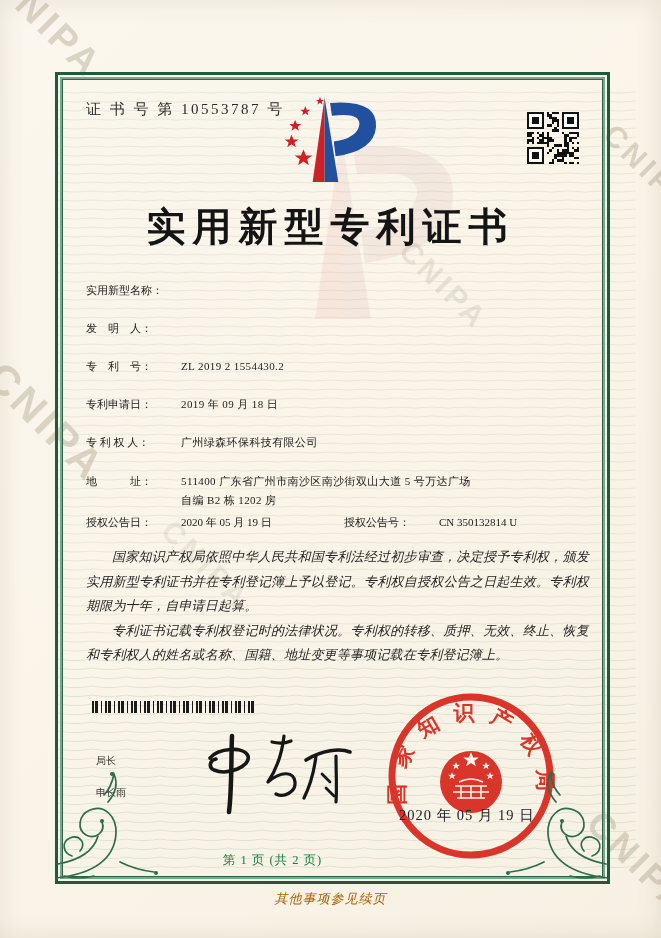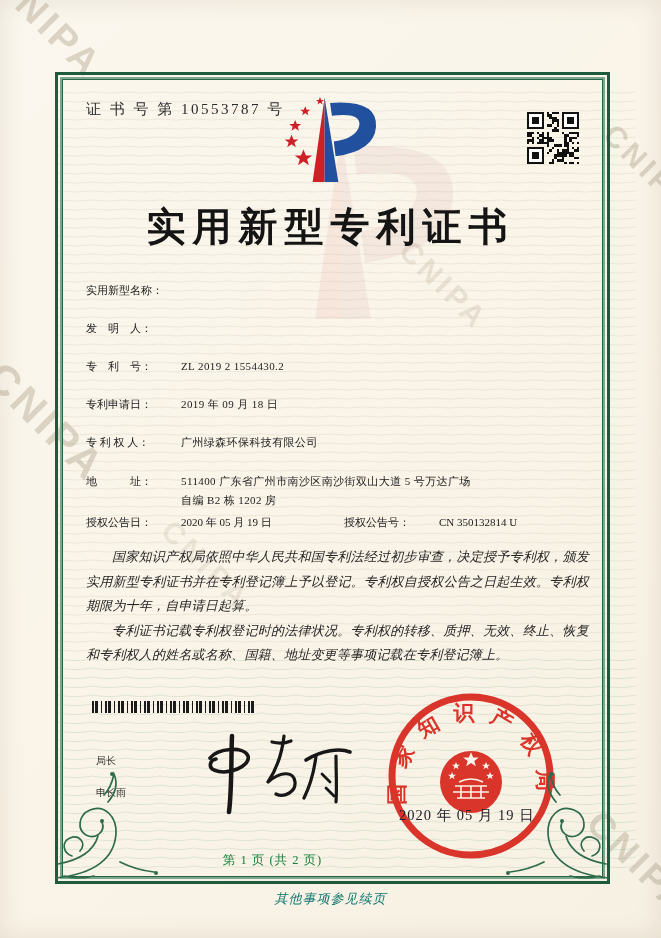--- a/index.html
+++ b/index.html
@@ -51,21 +51,21 @@
 
   .director{position:absolute;left:96px;top:745px;font-family:"Liberation Sans","DejaVu Sans",sans-serif;
             font-size:10px;color:#2e2e2e;line-height:32px;}
   .signature{position:absolute;left:188px;top:726px;}
 
   .seal{position:absolute;left:385px;top:690px;opacity:.93;}
   .seal-date{position:absolute;left:399px;top:806px;font-size:14.5px;letter-spacing:1px;color:#23222b;z-index:4;}
 
   .page-info{position:absolute;left:0;top:852px;width:545px;text-align:center;font-size:12.5px;letter-spacing:1px;color:#15803d;}
   .footer-note{position:absolute;left:0;top:890px;width:661px;text-align:center;font-size:13px;
-               font-style:italic;color:#0f766e;letter-spacing:1px;z-index:3;}
+               font-style:italic;color:#a16207;letter-spacing:1px;z-index:3;}
 
   .flourish{position:absolute;z-index:4;}
   .flourish.left{left:50px;top:766px;}
   .flourish.right{right:47px;top:766px;transform:scaleX(-1);}
 </style>
 </head>
 <body>
 
 <svg id="waves" width="661" height="938">
     <path d="M58 92 q17 2.2 34 0 q17 2.2 34 0 q17 2.2 34 0 q17 2.2 34 0 q17 2.2 34 0 q17 2.2 34 0 q17 2.2 34 0 q17 2.2 34 0 q17 2.2 34 0 q17 2.2 34 0 q17 2.2 34 0 q17 2.2 34 0 q17 2.2 34 0 q17 2.2 34 0 q17 2.2 34 0 q17 2.2 34 0 q17 2.2 34 0" fill="none" stroke="rgba(190,178,150,0.22)" stroke-width="1"></path>

